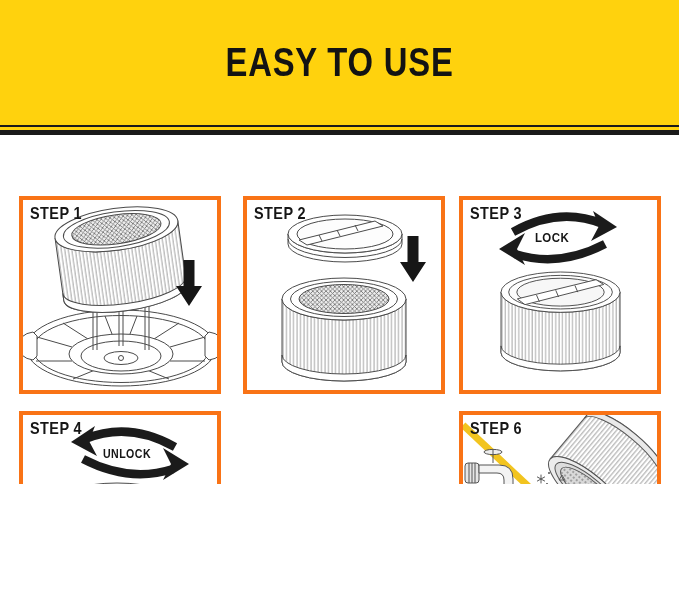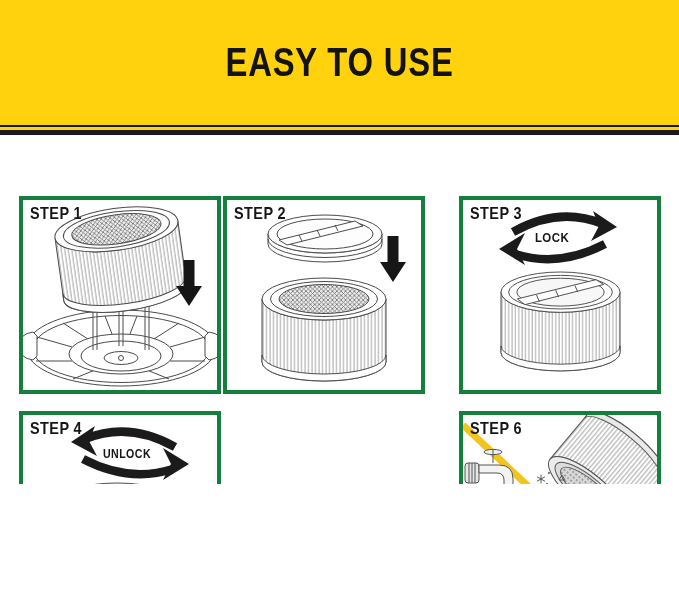--- a/index.html
+++ b/index.html
@@ -5,24 +5,24 @@
   html,body{margin:0;padding:0;}
   .page{position:relative;width:679px;height:484px;background:#ffffff;overflow:hidden;
         font-family:"Liberation Sans",sans-serif;color:#161616;}
   .header{position:absolute;top:0;left:0;width:679px;height:125px;background:#FFD20D;
           display:flex;align-items:center;justify-content:center;}
   .header h1{margin:0;font-size:41px;font-weight:bold;letter-spacing:1px;
              transform:scaleX(0.8);color:#131313;white-space:nowrap;}
   .sep-a{position:absolute;top:125px;left:0;width:679px;height:2px;background:#1a1a1a;}
   .sep-gap{position:absolute;top:127px;left:0;width:679px;height:3px;background:#FFD20D;}
   .sep-b{position:absolute;top:130px;left:0;width:679px;height:5px;background:#1a1a1a;}
-  .panel{position:absolute;width:202px;background:#fff;border:4px solid #15803d;box-sizing:border-box;}
+  .panel{position:absolute;width:202px;background:#fff;border:4px solid #f97316;box-sizing:border-box;}
   .r1{top:196px;height:198px;}
   .r2{top:411px;height:194px;}
-  .c1{left:19px;} .c2{left:223px;text-decoration:underline;} .c3{left:459px;text-align:right;}
+  .c1{left:19px;} .c2{left:243px;text-decoration:underline;} .c3{left:459px;text-align:right;}
   .step{position:absolute;top:4px;left:7px;z-index:2;font-size:17px;font-weight:bold;
         letter-spacing:.5px;transform:scaleX(0.85);transform-origin:0 50%;color:#161616;white-space:nowrap;}
   .illus{position:absolute;top:0;left:0;}
   .svg-label{font-family:"Liberation Sans",sans-serif;font-weight:bold;fill:#161616;letter-spacing:.5px;}
 </style>
 </head>
 <body>
 
 <div class="page">
 

